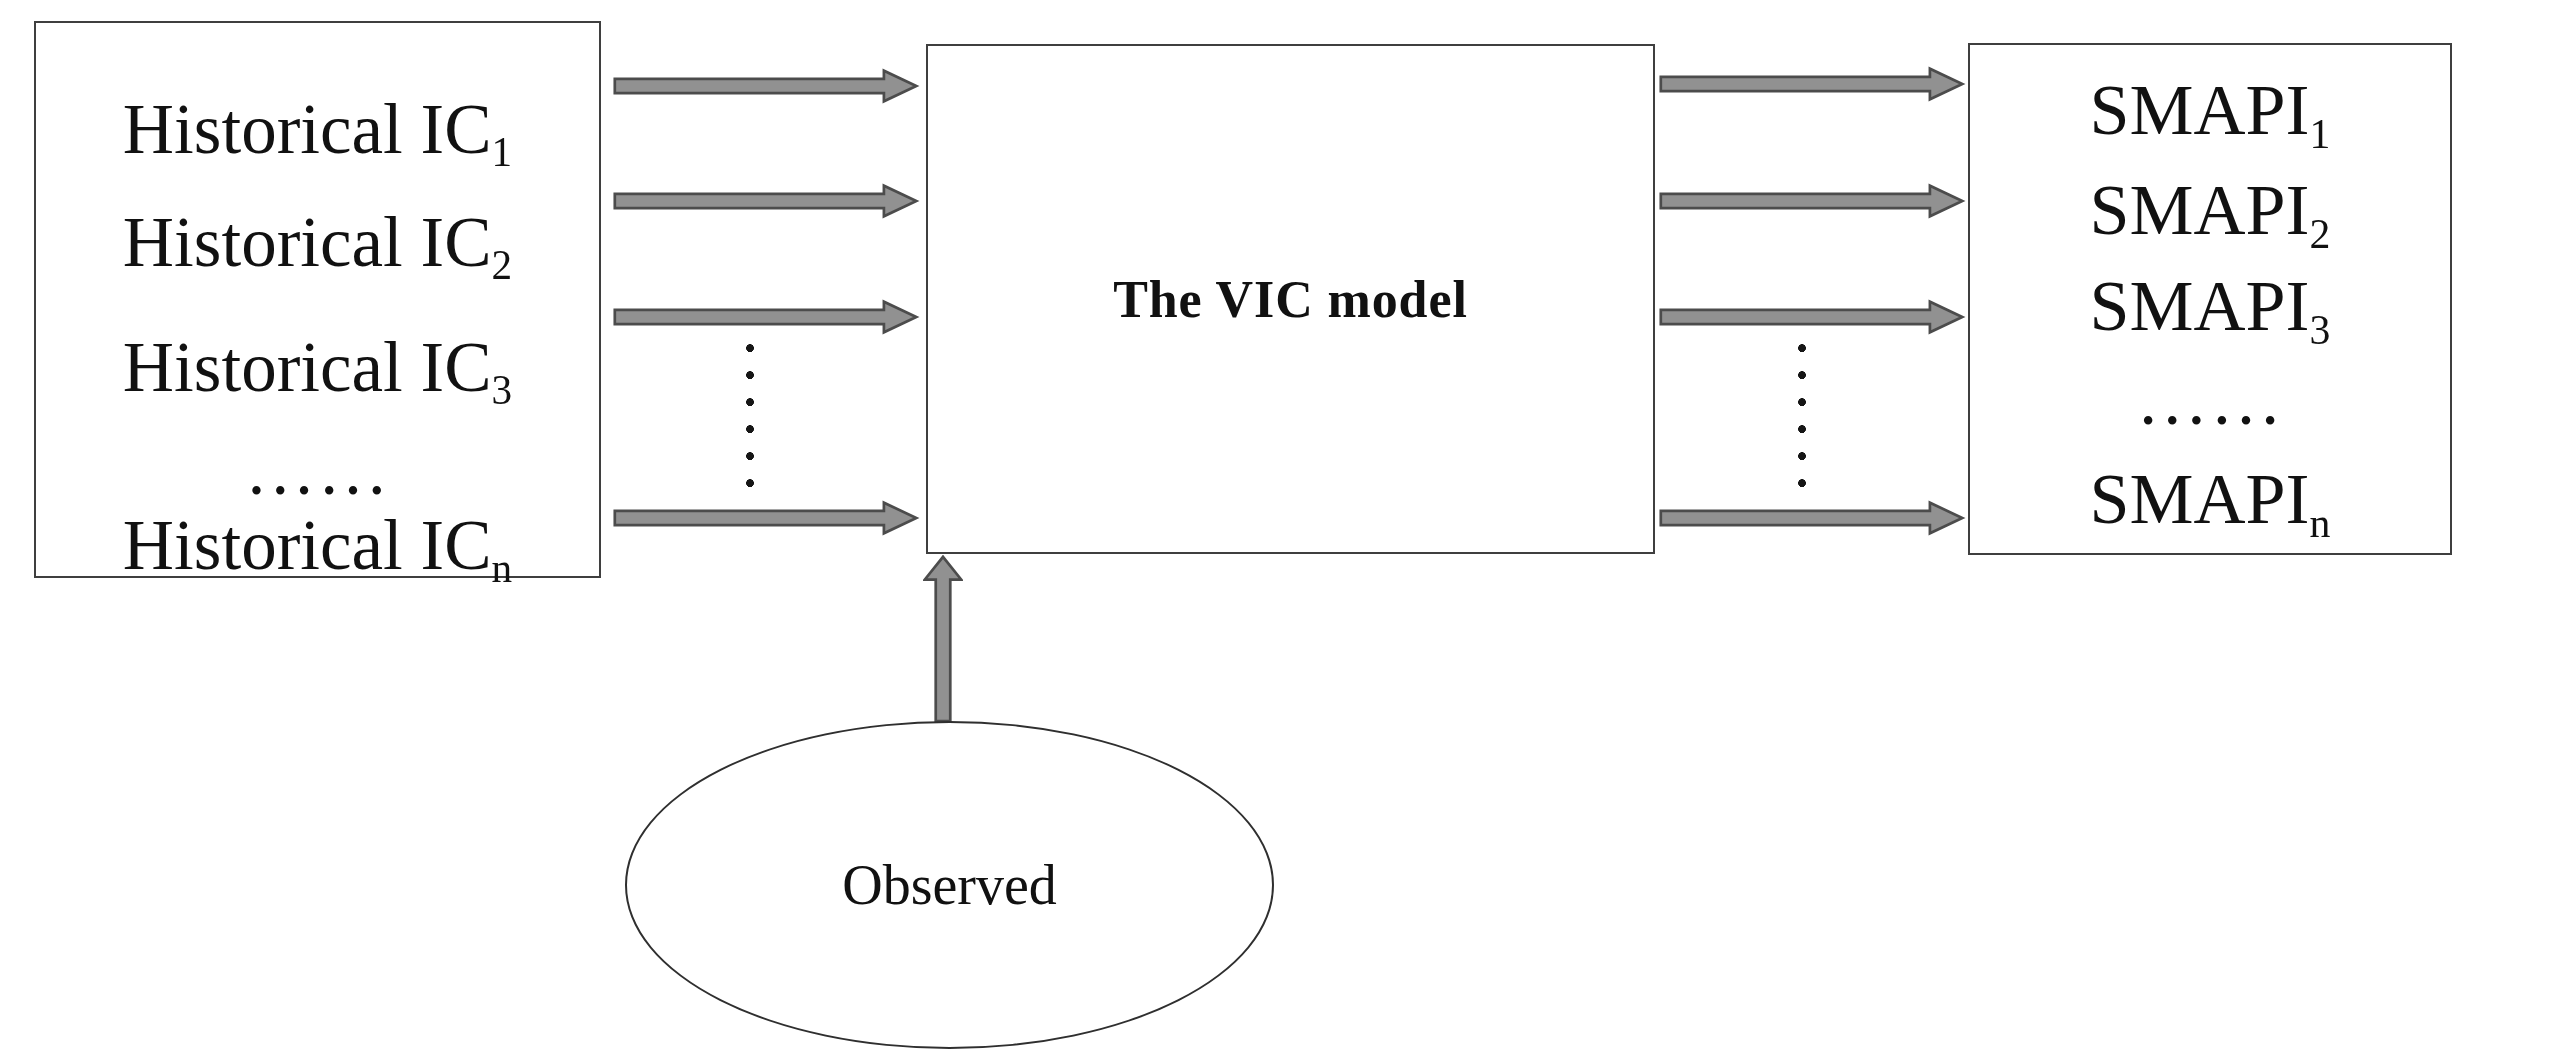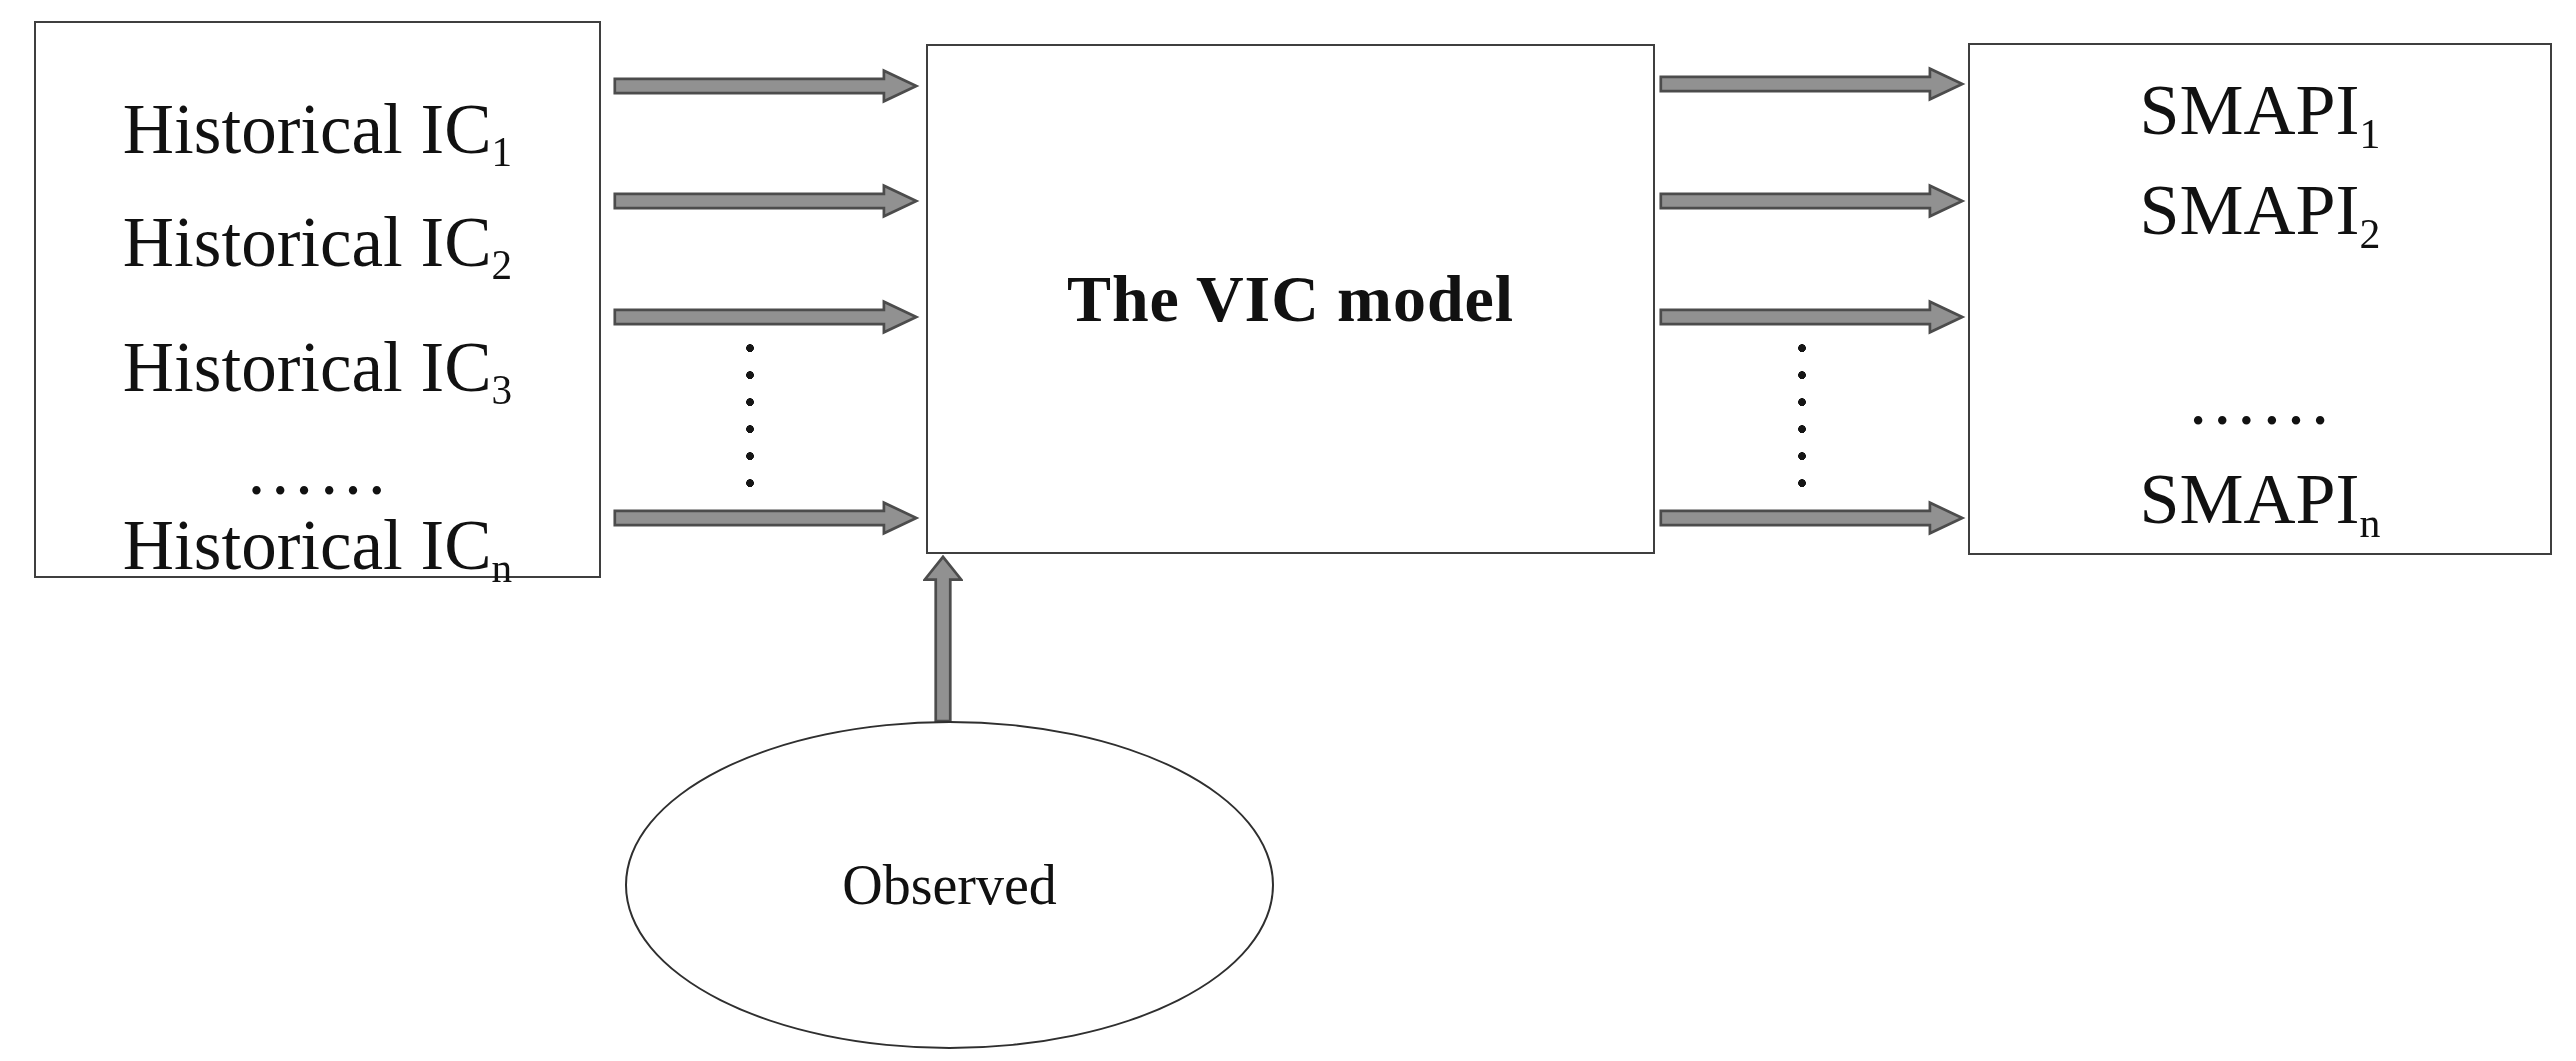--- a/index.html
+++ b/index.html
@@ -20,40 +20,40 @@
   }
   .box {
     position: absolute;
     background: #ffffff;
     border: 2.7px solid #3f3f3f;
     box-sizing: border-box;
   }
   .left-box   { left: 34px;   top: 21px; width: 567px; height: 557px; }
   .center-box { left: 926px; top: 44px; width: 729px; height: 510px;
                 display: flex; align-items: center; justify-content: center; }
-  .right-box  { left: 1968px; top: 43px; width: 584px; height: 512px; }
+  .right-box  { left: 1968px; top: 43px; width: 484px; height: 512px; }
 
   .row {
     position: absolute;
     left: 0; right: 0;
     text-align: center;
     transform: translateY(-50%);
     line-height: 1;
     white-space: nowrap;
   }
   .left-box .row  { font-size: 71px; margin-top: 28px; }
   .right-box .row { font-size: 72px; }
   .sub {
     font-size: 0.58em;
     vertical-align: -0.32em;
   }
   .dots-row { letter-spacing: 1.8px; }
 
   .vic-title {
-    font-size: 66px;
+    font-size: 52px;
     font-weight: bold;
     letter-spacing: 0.9px;
     white-space: nowrap;
   }
 
   .ellipse {
     position: absolute;
     left: 625px; top: 721px;
     width: 649px; height: 328px;
     border: 2.7px solid #2f2f2f;
@@ -129,20 +129,21 @@
     </svg>
   <svg class="h-arrow" style="left:1658px;top:500px" width="308" height="36" viewBox="0 0 340 40">
       <polygon points="2,12 301,12 301,3 337,20 301,37 301,28 2,28" fill="#919191" stroke="#4c4c4c" stroke-width="3" stroke-linejoin="miter"></polygon>
     </svg>
 
   <div class="dots-col dots-col-right"></div>
 
   <div class="box right-box">
     <div class="row" style="top:70px"><span>SMAPI</span><span class="sub">1</span></div>
     <div class="row" style="top:170px"><span>SMAPI</span><span class="sub">2</span></div>
+    <div class="row" style="top:266px"><span>SMAPI</span><span class="sub">3</span></div>
     <div class="row dots-row" style="top:355px"><span>……</span></div>
     <div class="row" style="top:459px"><span>SMAPI</span><span class="sub">n</span></div>
   </div>
 
   <svg class="v-arrow" style="left:923px;top:555px" width="40" height="168" viewBox="0 0 44 185">
       <polygon points="22,2 42,27 30,27 30,183 14,183 14,27 2,27" fill="#919191" stroke="#4c4c4c" stroke-width="3" stroke-linejoin="miter"></polygon>
     </svg>
 
   <div class="ellipse">
     <div class="ellipse-text">

